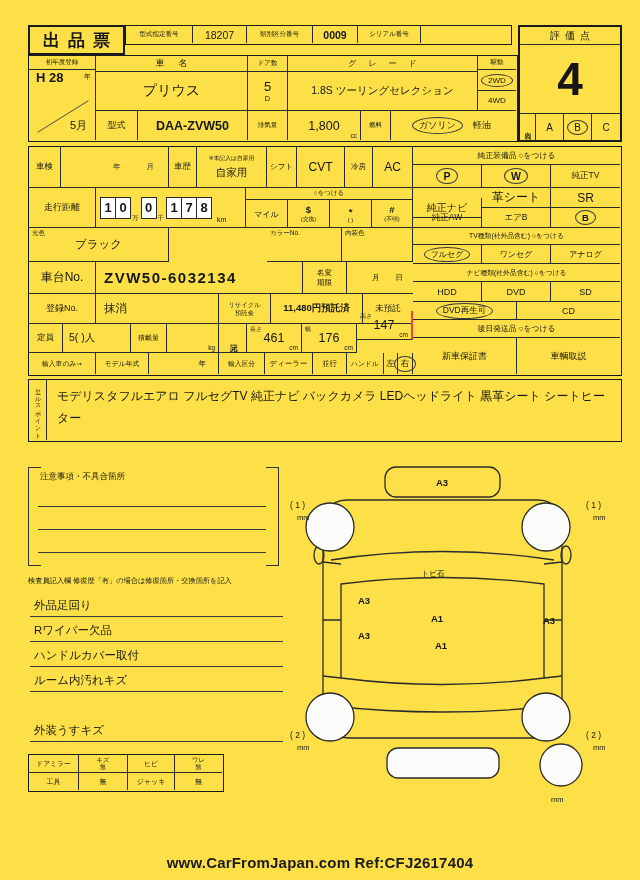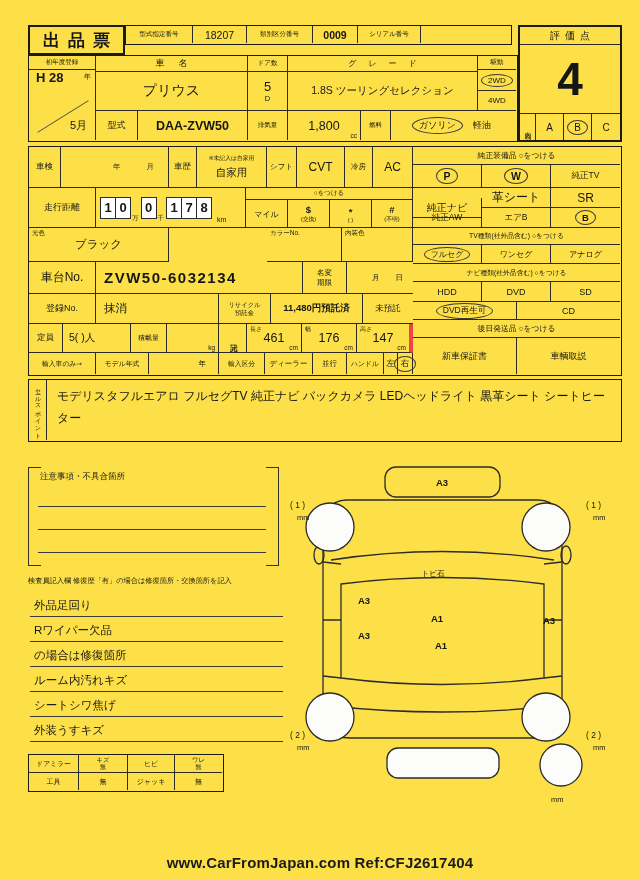--- a/index.html
+++ b/index.html
@@ -177,21 +177,21 @@
     <div class="c" style="left:218px;top:177px;width:55px;height:29px">
       <span class="lbl-tl" style="font-size:6px">長さ</span>
       <span style="font-size:12.5px">461</span>
       <span class="unit-br">cm</span>
     </div>
     <div class="c" style="left:273px;top:177px;width:55px;height:29px">
       <span class="lbl-tl" style="font-size:6px">幅</span>
       <span style="font-size:12.5px">176</span>
       <span class="unit-br">cm</span>
     </div>
-    <div class="c nbr" style="left:328px;top:177px;width:56px;height:29px;border-right:4px solid #ef4444">
+    <div class="c nbr" style="left:328px;top:164px;width:56px;height:29px;border-right:2px solid #ef4444">
       <span class="lbl-tl" style="font-size:6px">高さ</span>
       <span style="font-size:12.5px">147</span>
       <span class="unit-br">cm</span>
     </div>
 
     <div class="c nbb" style="left:0;top:206px;width:67px;height:21px;font-size:6.8px">輸入車のみ⇒</div>
     <div class="c nbb" style="left:67px;top:206px;width:53px;height:21px;font-size:6.8px">モデル年式</div>
     <div class="c nbb" style="left:120px;top:206px;width:70px;height:21px;justify-content:flex-end;padding-right:12px;font-size:7.5px">年</div>
     <div class="c nbb" style="left:190px;top:206px;width:46px;height:21px;font-size:6.8px">輸入区分</div>
     <div class="c nbb" style="left:236px;top:206px;width:48px;height:21px;font-size:7.5px">ディーラー</div>
@@ -247,23 +247,22 @@
   <div class="abs" style="left:28px;top:467px;width:12px;height:97px;border-left:1.5px solid #333;border-top:1.5px solid #333;border-bottom:1.5px solid #333"></div>
   <div class="abs" style="left:266px;top:467px;width:12px;height:97px;border-right:1.5px solid #333;border-top:1.5px solid #333;border-bottom:1.5px solid #333"></div>
   <div class="abs" style="left:40px;top:471px;font-size:8.5px">注意事項・不具合箇所</div>
   <div class="uline" style="left:38px;top:506px;width:228px"></div>
   <div class="uline" style="left:38px;top:529px;width:228px"></div>
   <div class="uline" style="left:38px;top:552px;width:228px"></div>
 
   <div class="abs" style="left:28px;top:576px;width:330px;font-size:7.2px">検査員記入欄 修復歴「有」の場合は修復箇所・交換箇所を記入</div>
   <div class="nitem" style="top:617px">Rワイパー欠品</div>
   <div class="nitem" style="top:592px">外品足回り</div>
-  <div class="nitem" style="top:642px">の場合は修復箇所</div>
+  <div class="nitem" style="top:642px">ハンドルカバー取付</div>
   <div class="nitem" style="top:667px">ルーム内汚れキズ</div>
-  <div class="nitem" style="top:692px">シートシワ焦げ</div>
   <div class="nitem" style="top:717px">外装うすキズ</div>
 
   <div class="frame" style="left:28px;top:754px;width:196px;height:38px;border-width:1.2px">
     <div class="c" style="left:0;top:0;width:50px;height:18px;font-size:6.8px">ドアミラー</div>
     <div class="c col" style="left:50px;top:0;width:49px;height:18px;line-height:1.1">
       <span style="font-size:6.3px">キズ</span>
       <span style="font-size:6.3px">無</span>
     </div>
     <div class="c" style="left:99px;top:0;width:47px;height:18px;font-size:6.8px">ヒビ</div>
     <div class="c nbr col" style="left:146px;top:0;width:47px;height:18px;line-height:1.1">

